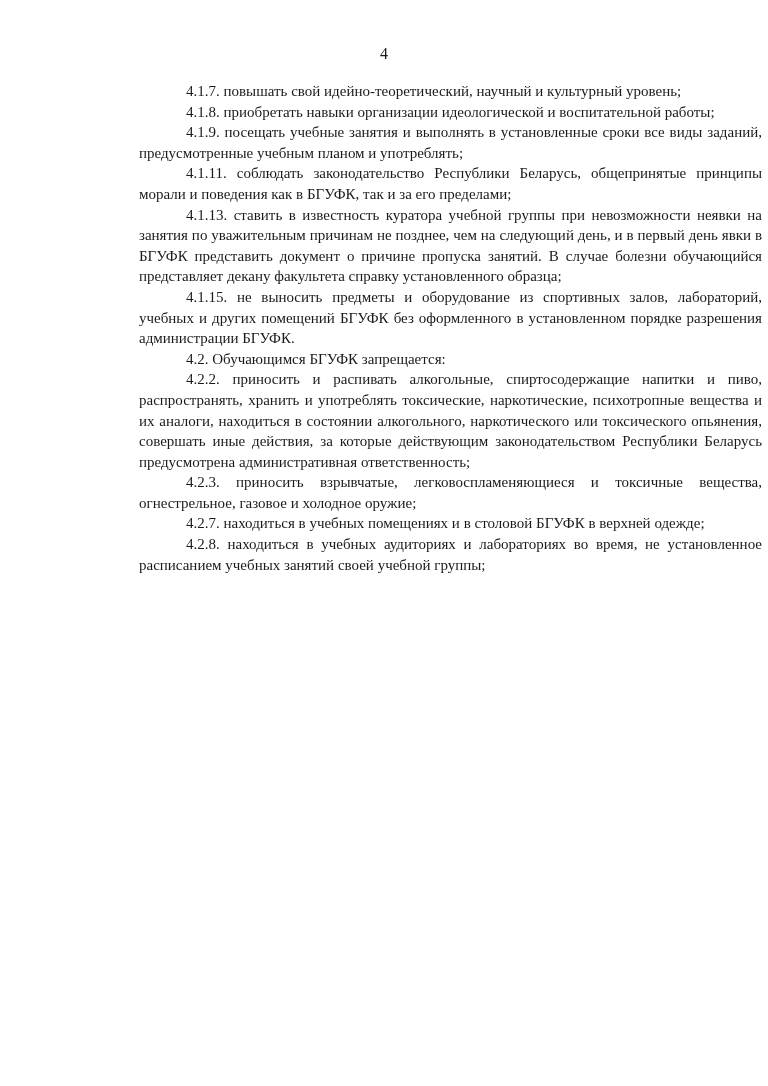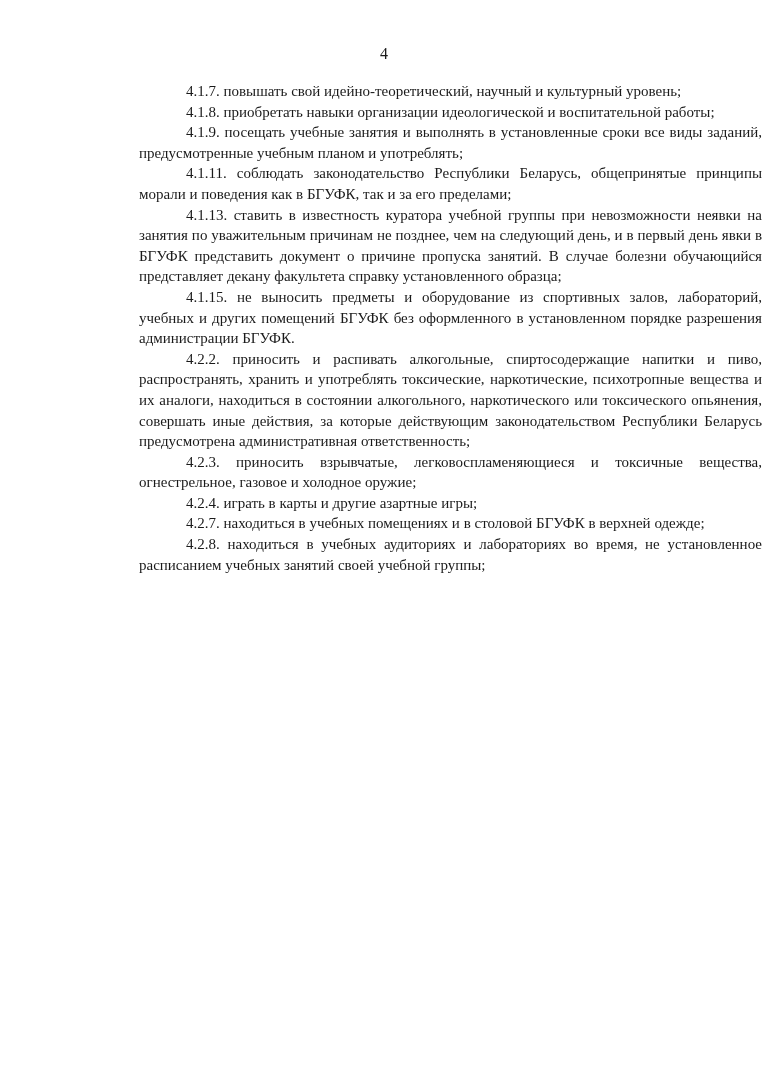--- a/index.html
+++ b/index.html
@@ -27,19 +27,19 @@
 
 <div class="page">
   <div class="page-number">4</div>
   <div class="content">
     <p class="para">4.1.7. повышать свой идейно-теоретический, научный и культурный уровень;</p>
     <p class="para">4.1.8. приобретать навыки организации идеологической и воспитательной работы;</p>
     <p class="para">4.1.9. посещать учебные занятия и выполнять в установленные сроки все виды заданий, предусмотренные учебным планом и употреблять;</p>
     <p class="para">4.1.11. соблюдать законодательство Республики Беларусь, общепринятые принципы морали и поведения как в БГУФК, так и за его пределами;</p>
     <p class="para">4.1.13. ставить в известность куратора учебной группы при невозможности неявки на занятия по уважительным причинам не позднее, чем на следующий день, и в первый день явки в БГУФК представить документ о причине пропуска занятий. В случае болезни обучающийся представляет декану факультета справку установленного образца;</p>
     <p class="para">4.1.15. не выносить предметы и оборудование из спортивных залов, лабораторий, учебных и других помещений БГУФК без оформленного в установленном порядке разрешения администрации БГУФК.</p>
+    <p class="para">4.2. Обучающимся БГУФК запрещается:</p>
     <p class="para">4.2.2. приносить и распивать алкогольные, спиртосодержащие напитки и пиво, распространять, хранить и употреблять токсические, наркотические, психотропные вещества и их аналоги, находиться в состоянии алкогольного, наркотического или токсического опьянения, совершать иные действия, за которые действующим законодательством Республики Беларусь предусмотрена административная ответственность;</p>
     <p class="para">4.2.3. приносить взрывчатые, легковоспламеняющиеся и токсичные вещества, огнестрельное, газовое и холодное оружие;</p>
-    <p class="para">4.2.4. играть в карты и другие азартные игры;</p>
     <p class="para">4.2.7. находиться в учебных помещениях и в столовой БГУФК в верхней одежде;</p>
     <p class="para">4.2.8. находиться в учебных аудиториях и лабораториях во время, не установленное расписанием учебных занятий своей учебной группы;</p>
   </div>
 </div>
 
 </body></html>

